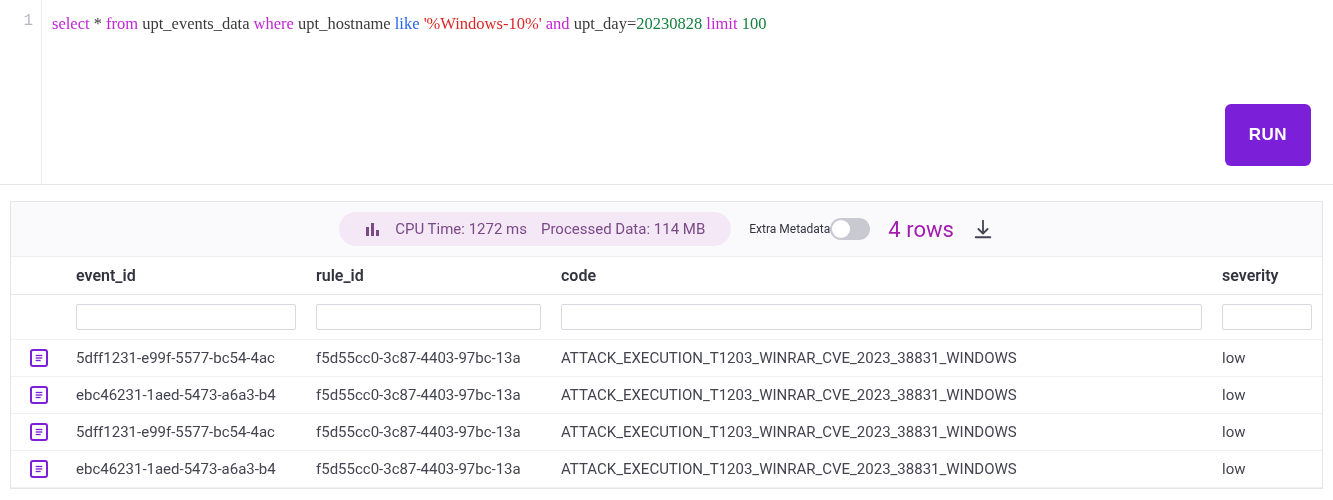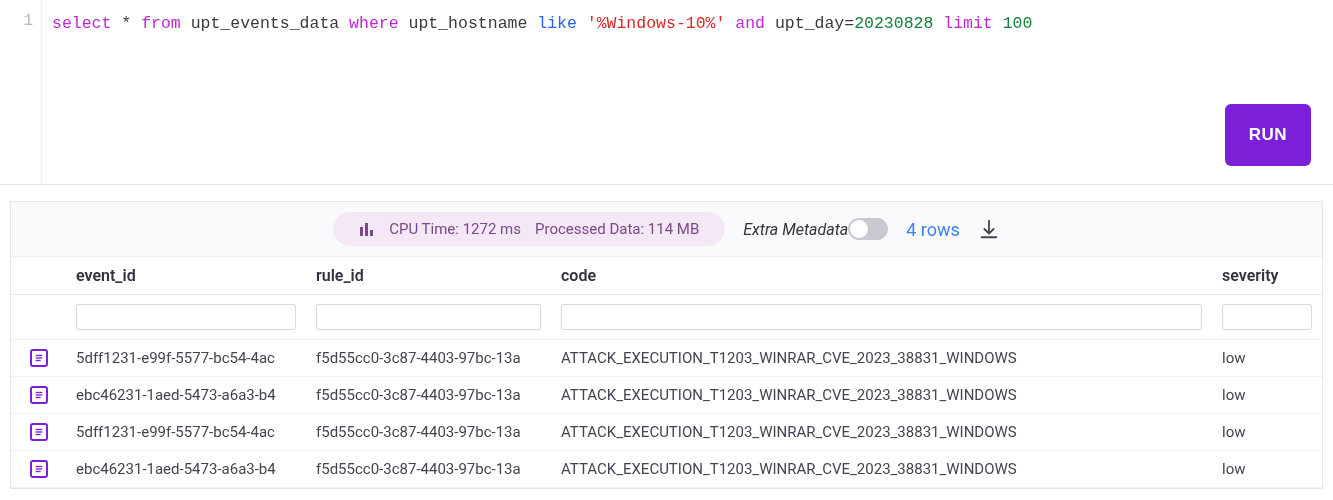--- a/index.html
+++ b/index.html
@@ -23,21 +23,21 @@
     padding: 12px 8px 0 0;
     color: #b8b8c2;
     font-family: Consolas, "Courier New", monospace;
     font-size: 16px;
     user-select: none;
     border-right: 1px solid #eeeef2;
   }
   .code-area {
     flex: 1;
     padding: 12px 10px 0 10px;
-    font-family: Liberation Mono, monospace;
+    font-family: Liberation Serif, serif;
     font-size: 16.5px;
     line-height: 1.4;
     white-space: pre;
     overflow: hidden;
     position: relative;
   }
   .tok-kw    { color: #c026d3; }   
   .tok-star  { color: #3b3b3b; }
   .tok-ident { color: #3b3b3b; }
   .tok-like  { color: #2563eb; }   
@@ -86,40 +86,39 @@
     border-radius: 28px;
     padding: 8px 26px;
     font-size: 15px;
   }
   .stats-pill .seg { white-space: nowrap; }
   .stats-icon { width: 16px; height: 16px; display:inline-block; }
 
   .extra-meta {
     display: flex;
     align-items: center;
-    font-size: 16px;
+    font-size: 12px;
     color: #333340;
-    font-style: italic;
   }
   .toggle {
     width: 40px; height: 22px;
     background: #c9c9d2;
     border-radius: 12px;
     position: relative;
     cursor: pointer;
   }
   .toggle::after {
     content: "";
     position: absolute;
     left: 2px; top: 2px;
     width: 18px; height: 18px;
     background: #fff;
     border-radius: 50%;
   }
-  .row-count { font-size: 18px; color: #3b82f6; }
+  .row-count { font-size: 22px; color: #a21caf; }
 
   .dl-icon { cursor: pointer; display: inline-flex; }
 
   
   table.data {
     width: 100%;
     border-collapse: collapse;
     table-layout: fixed;
   }
   table.data th, table.data td {

